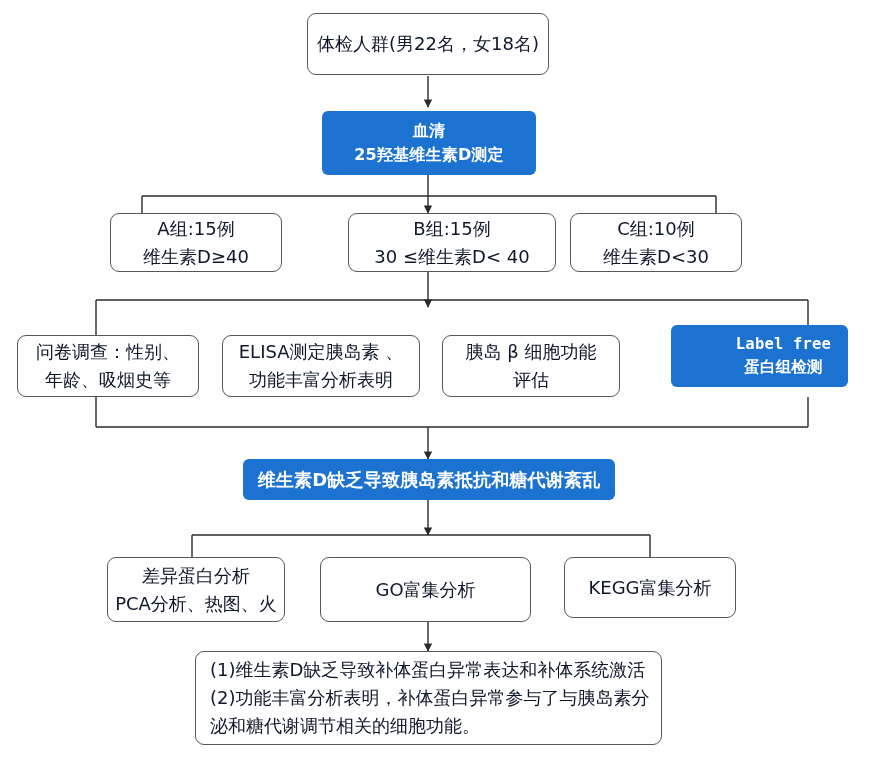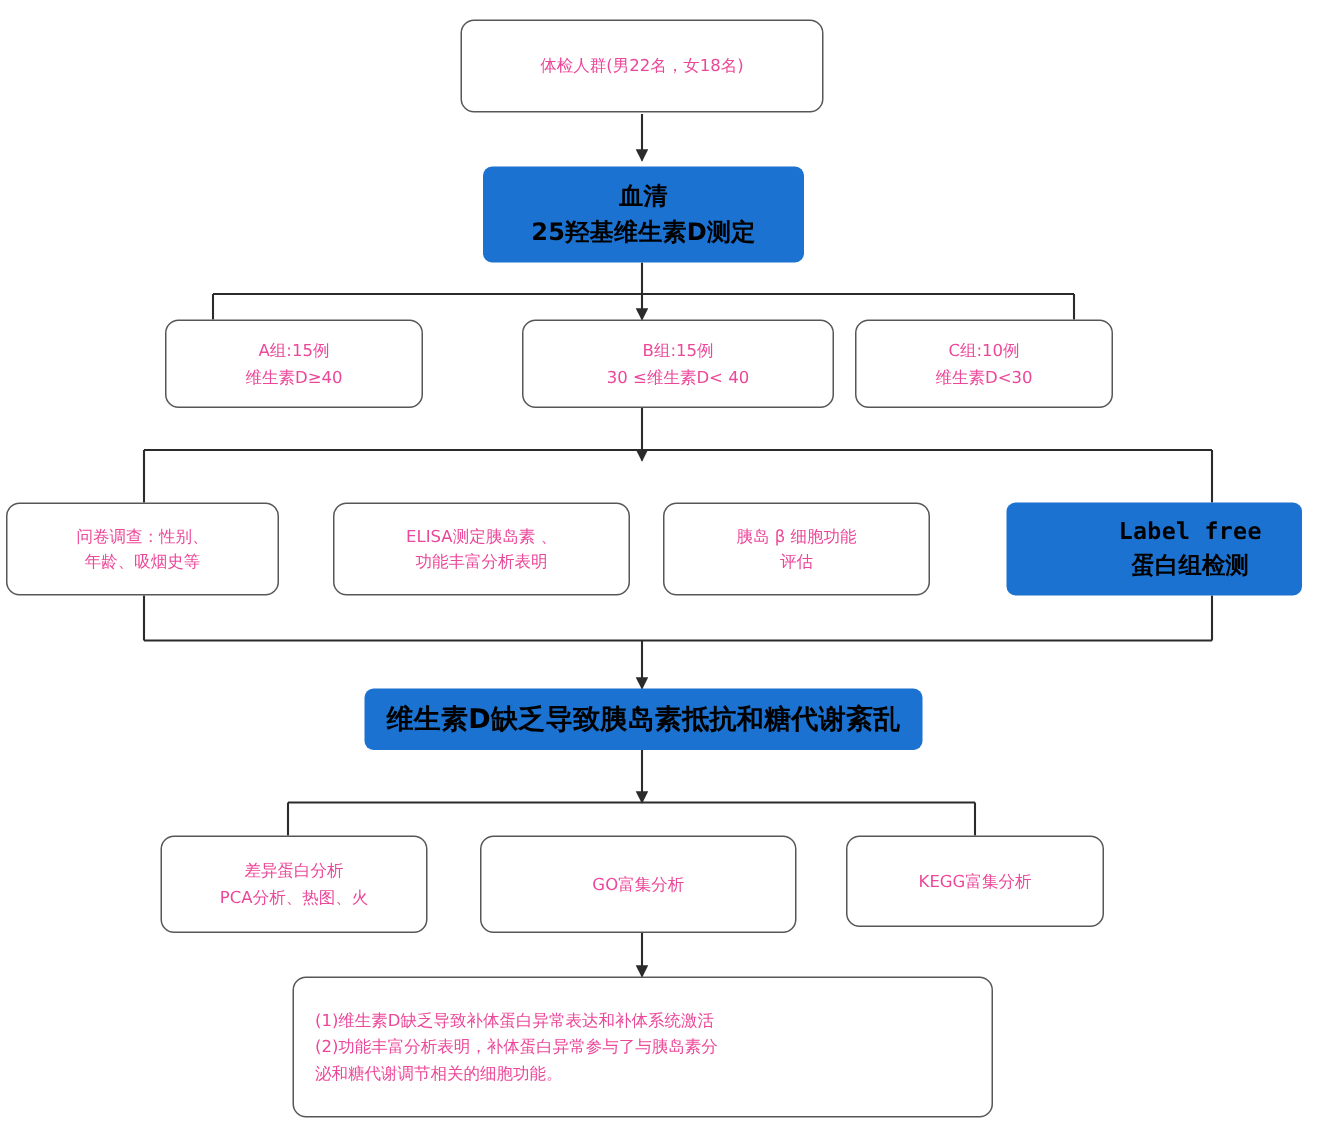--- a/index.html
+++ b/index.html
@@ -39,31 +39,31 @@
   }
   .node .ln {
     display: block;
     white-space: pre;
   }
   
   .plain {
     background: #ffffff;
     border: 1.3px solid #575757;
     border-radius: 9px;
-    color: #ec4899;
-    font-size: 11px;
+    color: #0f172a;
+    font-size: 18px;
     line-height: 1.55;
     font-weight: 400;
   }
   
   .blue {
     background: #1b72d0;
     border: none;
     border-radius: 6px;
-    color: #000000;
+    color: #ffffff;
     font-weight: bold;
     font-size: 16px;
     line-height: 1.5;
     letter-spacing: 0.2px;
   }
   .blue.mono {
     font-family: "DejaVu Sans Mono", "Liberation Mono", monospace;
     font-size: 15.5px;
   }
   .left-align .lines {
@@ -144,42 +144,42 @@
     </span>
   </div>
 
   <div class="node plain" style="left:570px; top:213px; width:172px; height:59px;">
     <span class="lines">
       <span class="ln">C组:10例</span>
       <span class="ln">维生素D&lt;30</span>
     </span>
   </div>
 
-  <div class="node plain" style="left:4px; top:335px; width:182px; height:62px;">
+  <div class="node plain" style="left:17px; top:335px; width:182px; height:62px;">
     <span class="lines">
       <span class="ln">问卷调查：性别、</span>
       <span class="ln">年龄、吸烟史等</span>
     </span>
   </div>
 
   <div class="node plain" style="left:222px; top:335px; width:198px; height:62px;">
     <span class="lines">
       <span class="ln">ELISA测定胰岛素 、</span>
       <span class="ln">功能丰富分析表明</span>
     </span>
   </div>
 
   <div class="node plain" style="left:442px; top:335px; width:178px; height:62px;">
     <span class="lines">
       <span class="ln">胰岛 β 细胞功能</span>
       <span class="ln">评估</span>
     </span>
   </div>
 
-  <div class="node blue mono" style="left:671px; top:335px; width:197px; height:62px;padding-left:48px;">
+  <div class="node blue mono" style="left:671px; top:325px; width:177px; height:62px;padding-left:48px;">
     <span class="lines">
       <span class="ln">Label free</span>
       <span class="ln">蛋白组检测</span>
     </span>
   </div>
 
   <div class="node blue" style="left:243px; top:459px; width:372px; height:41px; font-size:18px;">
     <span class="lines">
       <span class="ln">维生素D缺乏导致胰岛素抵抗和糖代谢紊乱</span>
     </span>

